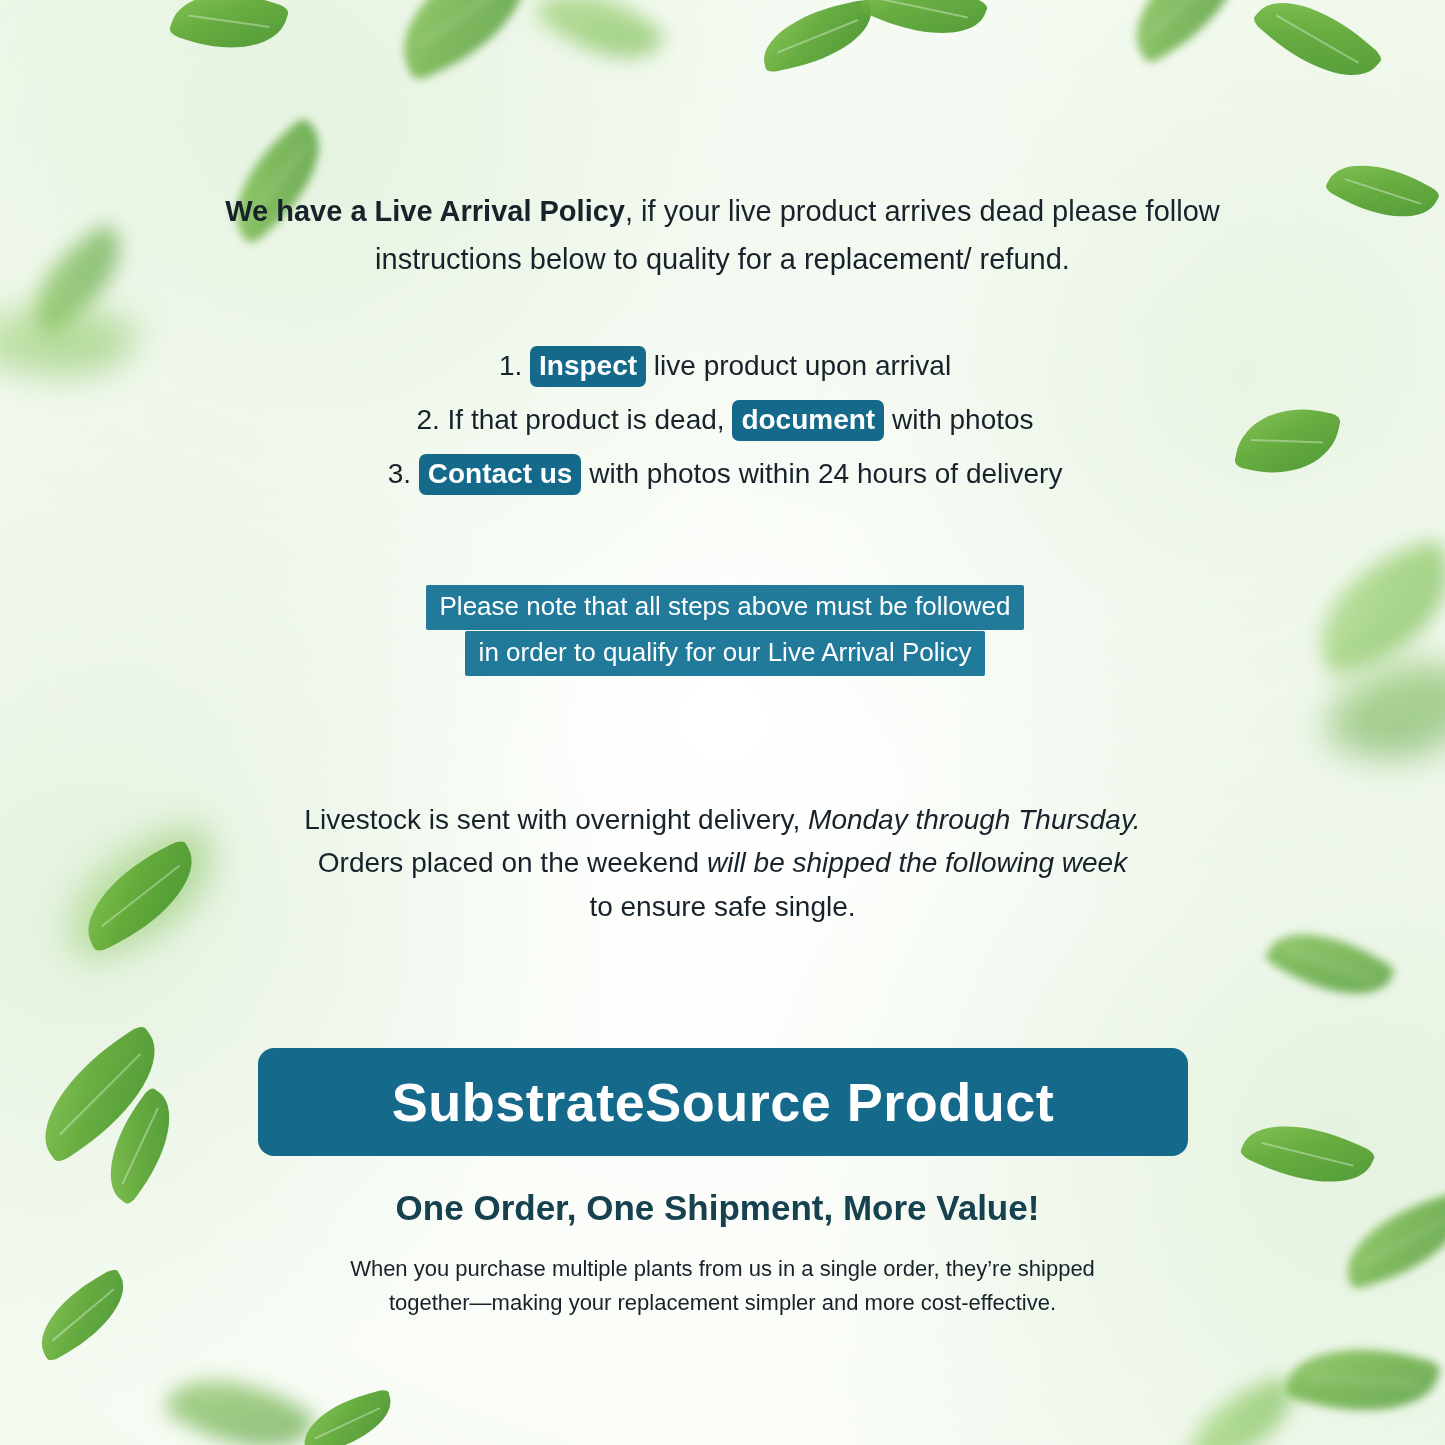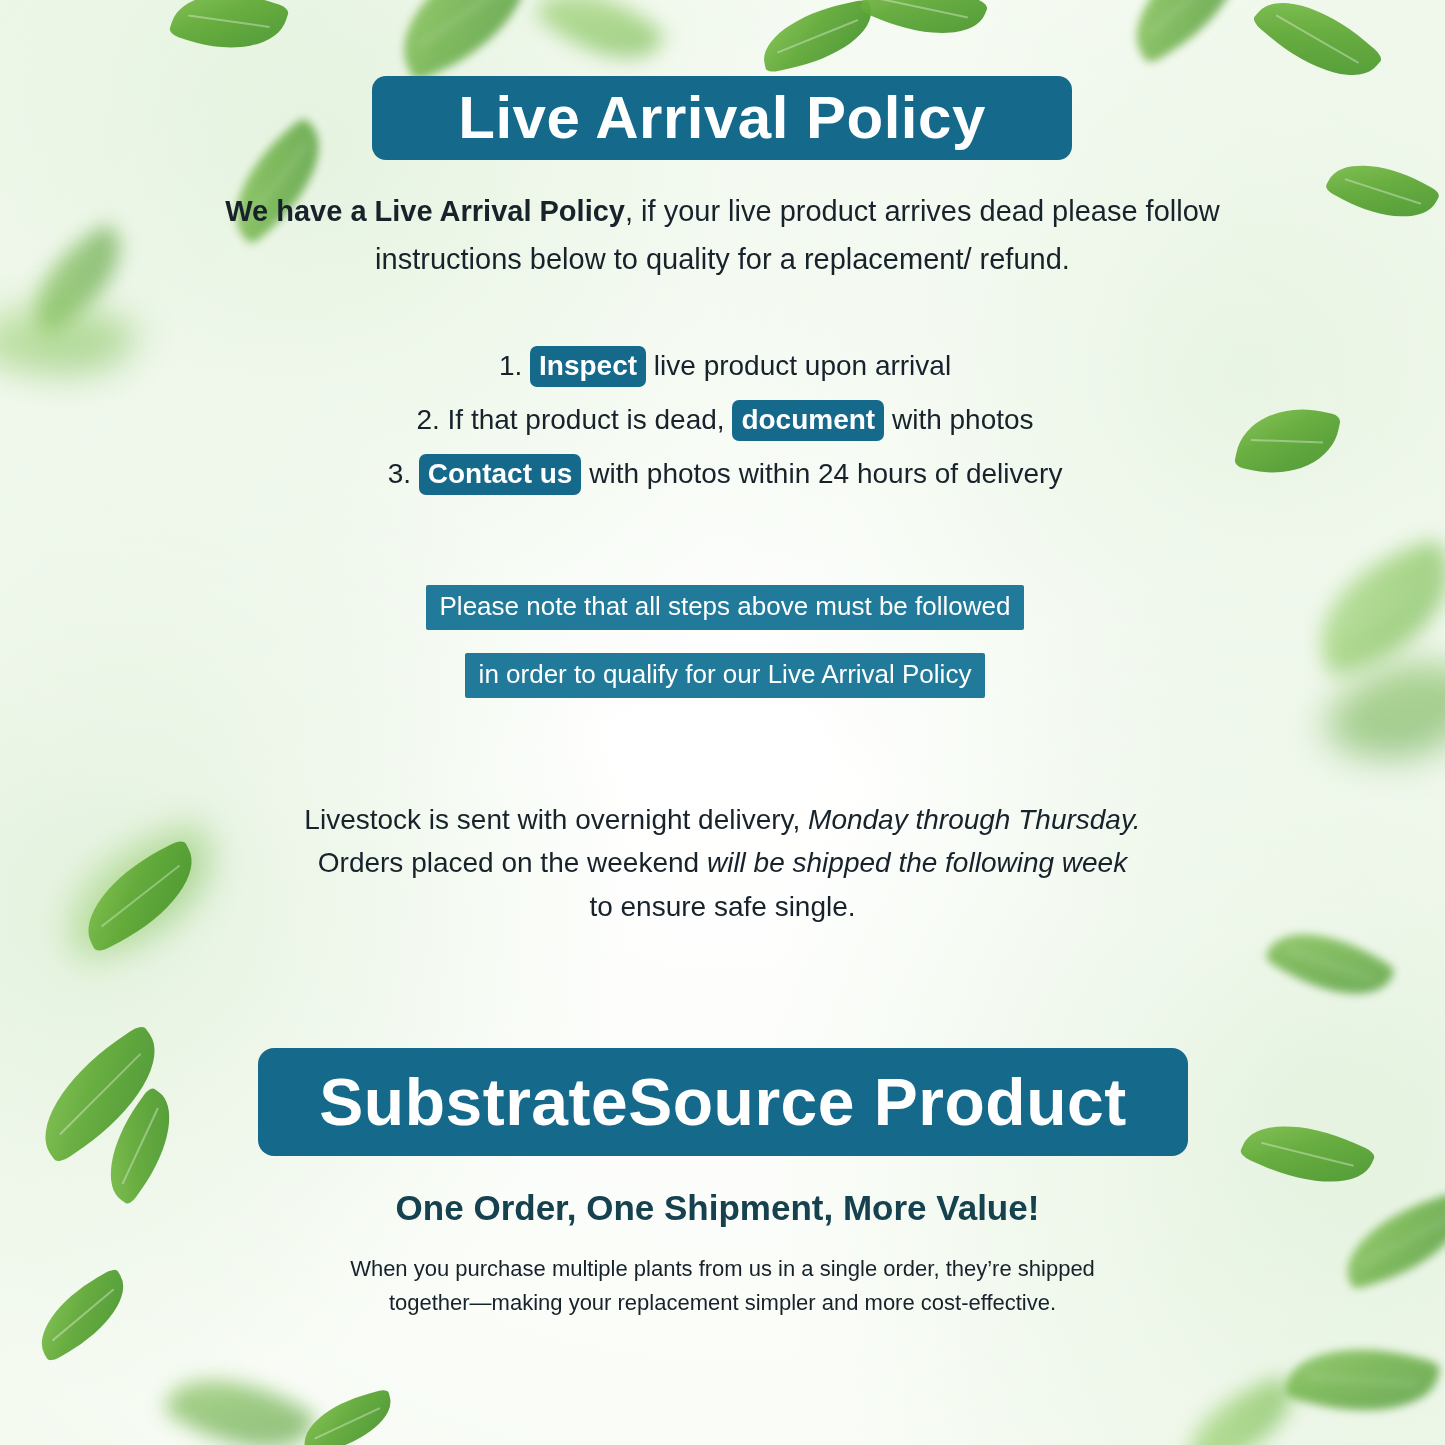--- a/index.html
+++ b/index.html
@@ -124,21 +124,21 @@
     width: 850px;
     text-align: center;
     font-size: 26px;
     line-height: 1;
   }
   .note-line {
     display: inline-block;
     background: #227a9b;
     color: #ffffff;
     padding: 8px 14px 11px 14px;
-    margin-bottom: 23px;
+    margin-bottom: 1px;
     border-radius: 2px;
   }
 
   .shipping {
     position: absolute;
     left: 200px;
     top: 798px;
     width: 1045px;
     text-align: center;
     font-size: 28px;
@@ -147,21 +147,21 @@
   }
   .shipping em { font-style: italic; text-align: right; }
 
   .banner-product {
     position: absolute;
     left: 258px;
     top: 1048px;
     width: 930px;
     height: 108px;
     border-radius: 16px;
-    font-size: 66px;
+    font-size: 54px;
     text-align: center;
     line-height: 108px;
   }
 
   .subhead {
     position: absolute;
     left: 215px;
     top: 1188px;
     width: 1005px;
     text-align: center;
@@ -210,21 +210,20 @@
     <div class="leaf blur1" style="left:1340px; top:1210px; width:130px; height:62px; transform:rotate(-18deg);"></div>
     <div class="leaf" style="left:30px; top:1290px; width:105px; height:50px; transform:rotate(-30deg);"></div>
     <div class="leaf blur2" style="left:170px; top:1380px; width:140px; height:68px; transform:rotate(28deg);"></div>
     <div class="leaf" style="left:300px; top:1400px; width:95px; height:45px; transform:rotate(-15deg);"></div>
     <div class="leaf blur1" style="left:1290px; top:1345px; width:145px; height:70px; transform:rotate(14deg);"></div>
     <div class="leaf blur2 pale" style="left:1180px; top:1395px; width:120px; height:58px; transform:rotate(-22deg);"></div>
   </div>
 
   <div class="content">
 
-    <div class="banner banner-policy">Live Arrival Policy</div>
 
     <div class="intro">
       <span class="semi">We have a Live Arrival Policy</span><span>, if your live product arrives dead please follow instructions below to quality for a replacement/ refund.</span>
     </div>
 
     <div class="steps">
       <div class="step">
         <span>1.</span><span></span>
         <span class="hl">Inspect</span><span> live product upon arrival</span>
       </div>

